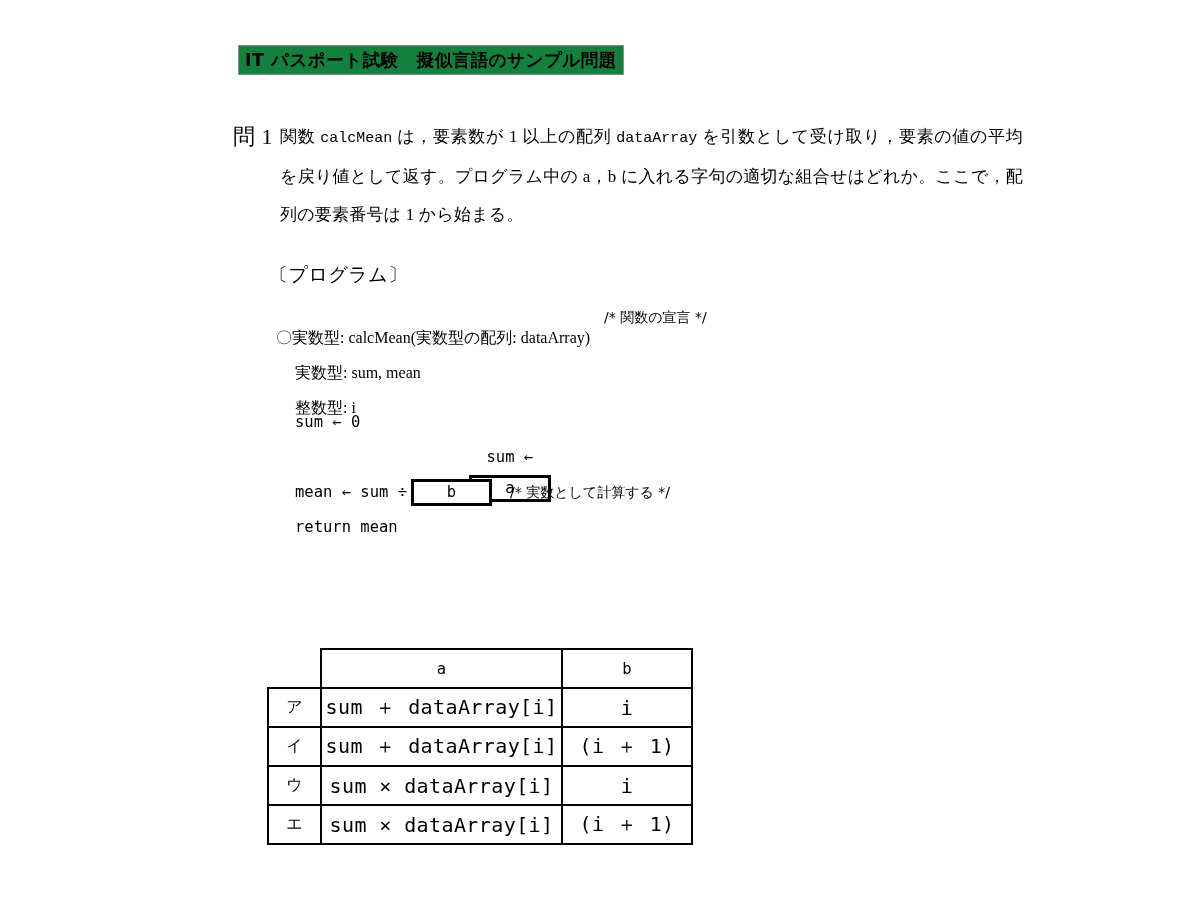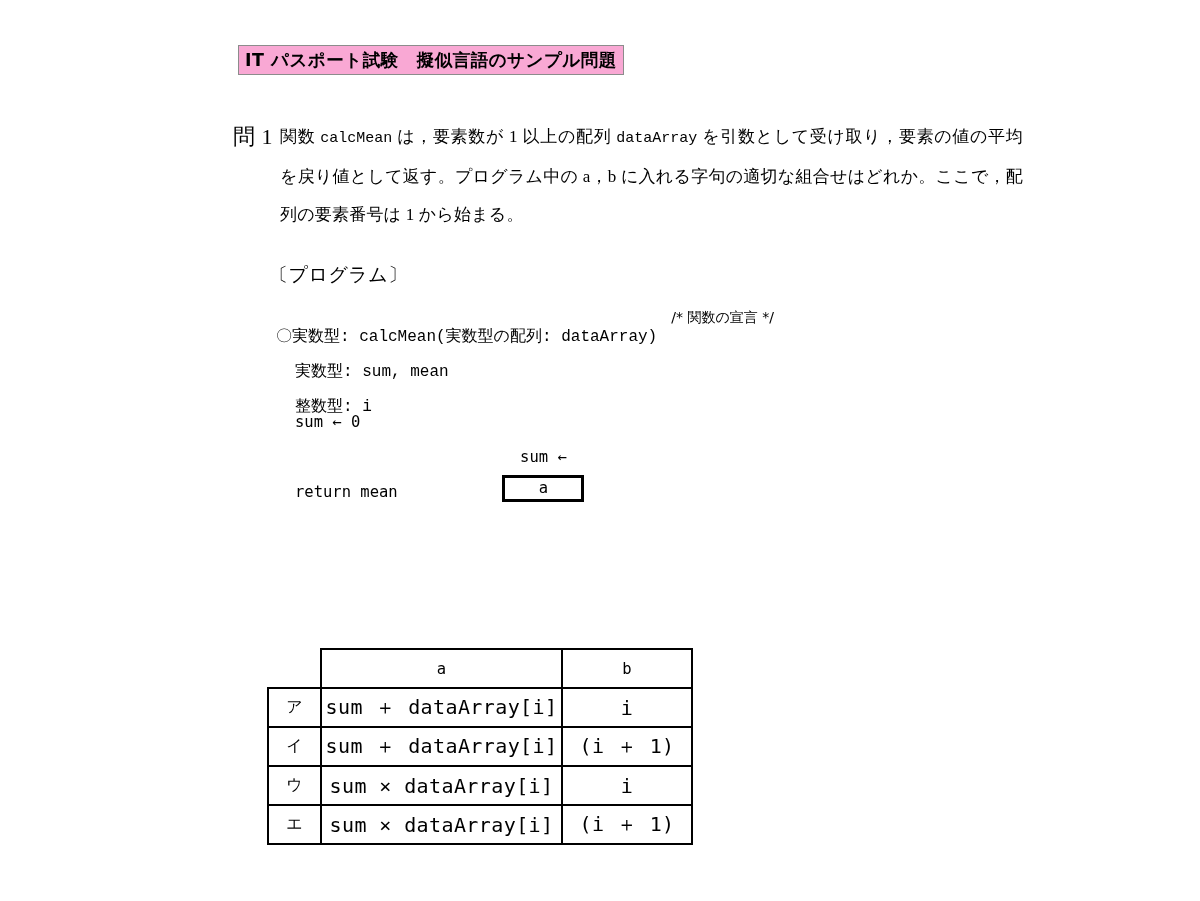--- a/index.html
+++ b/index.html
@@ -22,21 +22,21 @@
   }
 
   
   .title-banner {
     position: absolute;
     left: 238px;
     top: 45px;
     height: 28px;
     line-height: 28px;
     padding: 0 6px;
-    background: #f9a8d4;
+    background: #15803d;
     border: 1px solid #8c8c8c;
     font-family: "DejaVu Sans", "Liberation Sans", sans-serif;
     font-weight: bold;
     font-size: 17.5px;
     letter-spacing: 0.5px;
     white-space: nowrap;
     color: #000;
   }
 
   
@@ -84,21 +84,21 @@
     font-size: 15.5px;
   }
   .code-line {
     height: 35px;
     line-height: 35px;
     white-space: nowrap;
     display: flex;
     align-items: center;
   }
   .code-line .jp {
-    font-family: Liberation Mono, monospace;
+    font-family: Liberation Serif, serif;
     font-size: 16px;
     margin-top: 40px;
   }
   .ind-0 { padding-left: 0px; }
   .ind-1 { padding-left: 19px; }
   .ind-2 { padding-left: 37px; flex-direction: column; }
 
   .blank-box {
     display: inline-block;
     border: 3px solid #000;
@@ -199,20 +199,25 @@
       <span>sum ← 0</span>
     </div>
 
 
     <div class="code-line ind-2">
       <span>sum ←</span>
       <span class="blank-box box-a">a</span>
     </div>
 
 
+    <div class="code-line ind-1">
+      <span>mean ← sum ÷</span>
+      <span class="blank-box box-b">b</span>
+      <span class="code-comment">/* 実数として計算する */</span>
+    </div>
 
     <div class="code-line ind-1">
       <span>return mean</span>
     </div>
 
   </div>
 
   <table class="answer-table">
     <thead>
       <tr>

